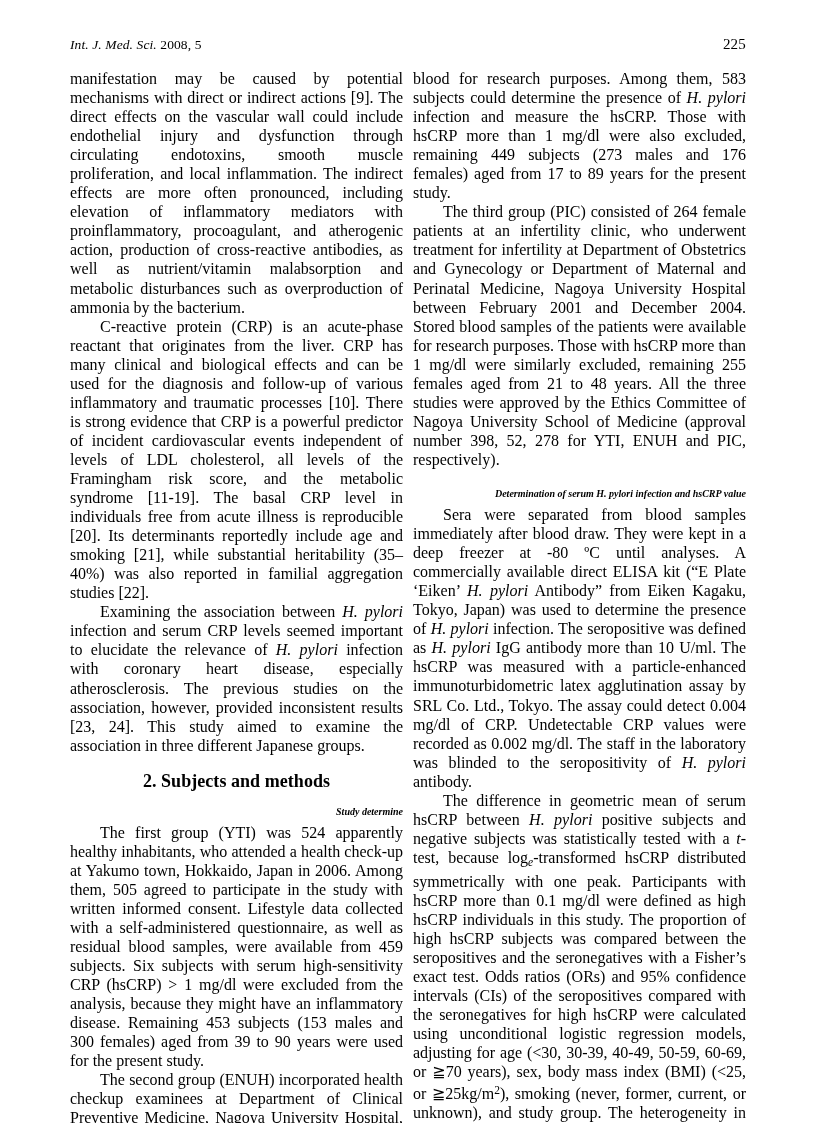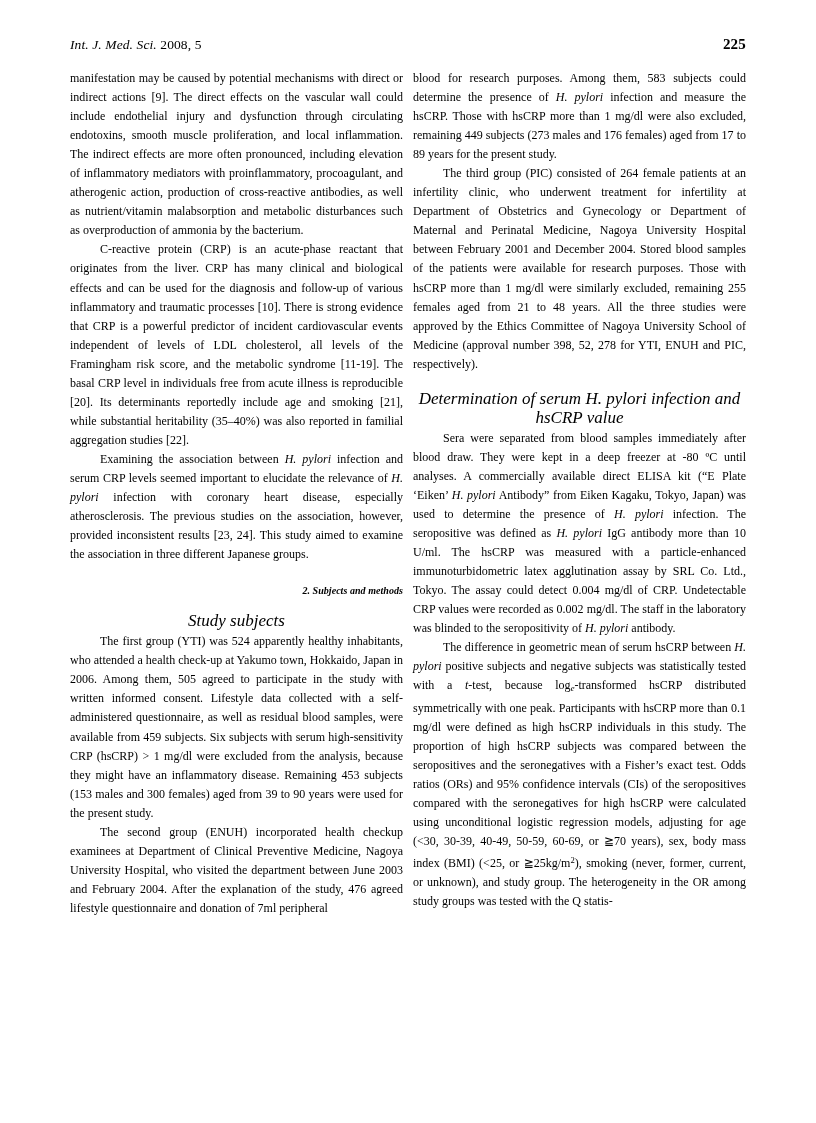--- a/index.html
+++ b/index.html
@@ -42,71 +42,70 @@
     white-space: nowrap;
   }
   .runhead-left .jname {
     font-style: italic;
   }
   .runhead-left .jvol {
     font-style: normal;
   }
   .runhead-right {
     font-size: 15px;
-    font-weight: bold;
+    font-weight: normal;
     letter-spacing: 0.2px;
   }
 
   
   .columns {
     display: flex;
     width: 100%;
     align-items: flex-start;
   }
   .col {
     width: 333px;
     flex: 0 0 333px;
   }
   .gutter {
     width: 10px;
     flex: 0 0 10px;
   }
 
   p.body {
     margin: 0;
-    font-size: 12px;
+    font-size: 16px;
     line-height: 19.05px;
     text-align: justify;
     text-justify: inter-word;
     text-indent: 30px;
     hyphens: none;
     -webkit-hyphens: none;
     word-spacing: 0px;
   }
   p.body.noindent {
     text-indent: 0;
   }
 
   h2.section {
     margin: 17px 0 11px 0;
-    font-size: 10px;
+    font-size: 18px;
     font-weight: bold;
     line-height: 19px;
-    text-align: right;
+    text-align: center;
     letter-spacing: 0.05px;
-    font-style: italic;
   }
 
   h3.subsection {
     margin: 0 0 2px 0;
-    font-size: 17px;
-    font-weight: normal;
+    font-size: 10px;
+    font-weight: bold;
     font-style: italic;
     line-height: 19.05px;
-    text-align: center;
+    text-align: right;
   }
   h3.subsection.spaced {
     margin-top: 15px;
   }
 
   .it { font-style: italic; }
   .sub {
     font-style: italic;
     font-size: 0.72em;
     vertical-align: -0.25em;
@@ -133,21 +132,21 @@
       <div class="col">
 
         <p class="body noindent">manifestation may be caused by potential mechanisms with direct or indirect actions [9]. The direct effects on the vascular wall could include endothelial injury and dysfunction through circulating endotoxins, smooth muscle proliferation, and local inflammation. The indirect effects are more often pronounced, including elevation of inflammatory mediators with proinflammatory, procoagulant, and atherogenic action, production of cross-reactive antibodies, as well as nutrient/vitamin malabsorption and metabolic disturbances such as overproduction of ammonia by the bacterium.</p>
 
         <p class="body">C-reactive protein (CRP) is an acute-phase reactant that originates from the liver. CRP has many clinical and biological effects and can be used for the diagnosis and follow-up of various inflammatory and traumatic processes [10]. There is strong evidence that CRP is a powerful predictor of incident cardiovascular events independent of levels of LDL cholesterol, all levels of the Framingham risk score, and the metabolic syndrome [11-19]. The basal CRP level in individuals free from acute illness is reproducible [20]. Its determinants reportedly include age and smoking [21], while substantial heritability (35–40%) was also reported in familial aggregation studies [22].</p>
 
         <p class="body"><span>Examining the association between </span><span class="it">H. pylori</span><span> infection and serum CRP levels seemed important to elucidate the relevance of </span><span class="it">H. pylori</span><span> infection with coronary heart disease, especially atherosclerosis. The previous studies on the association, however, provided inconsistent results [23, 24]. This study aimed to examine the association in three different Japanese groups.</span></p>
 
         <h2 class="section">2. Subjects and methods</h2>
 
-        <h3 class="subsection">Study subjects</h3>
+        <h3 class="subsection">Study determine</h3>
 
         <p class="body">The first group (YTI) was 524 apparently healthy inhabitants, who attended a health check-up at Yakumo town, Hokkaido, Japan in 2006. Among them, 505 agreed to participate in the study with written informed consent. Lifestyle data collected with a self-administered questionnaire, as well as residual blood samples, were available from 459 subjects. Six subjects with serum high-sensitivity CRP (hsCRP) &gt; 1 mg/dl were excluded from the analysis, because they might have an inflammatory disease. Remaining 453 subjects (153 males and 300 females) aged from 39 to 90 years were used for the present study.</p>
 
         <p class="body">The second group (ENUH) incorporated health checkup examinees at Department of Clinical Preventive Medicine, Nagoya University Hospital, who visited the department between June 2003 and February 2004. After the explanation of the study, 476 agreed lifestyle questionnaire and donation of 7ml peripheral</p>
 
       </div>
 
       <div class="gutter"></div>
 
       <div class="col">

